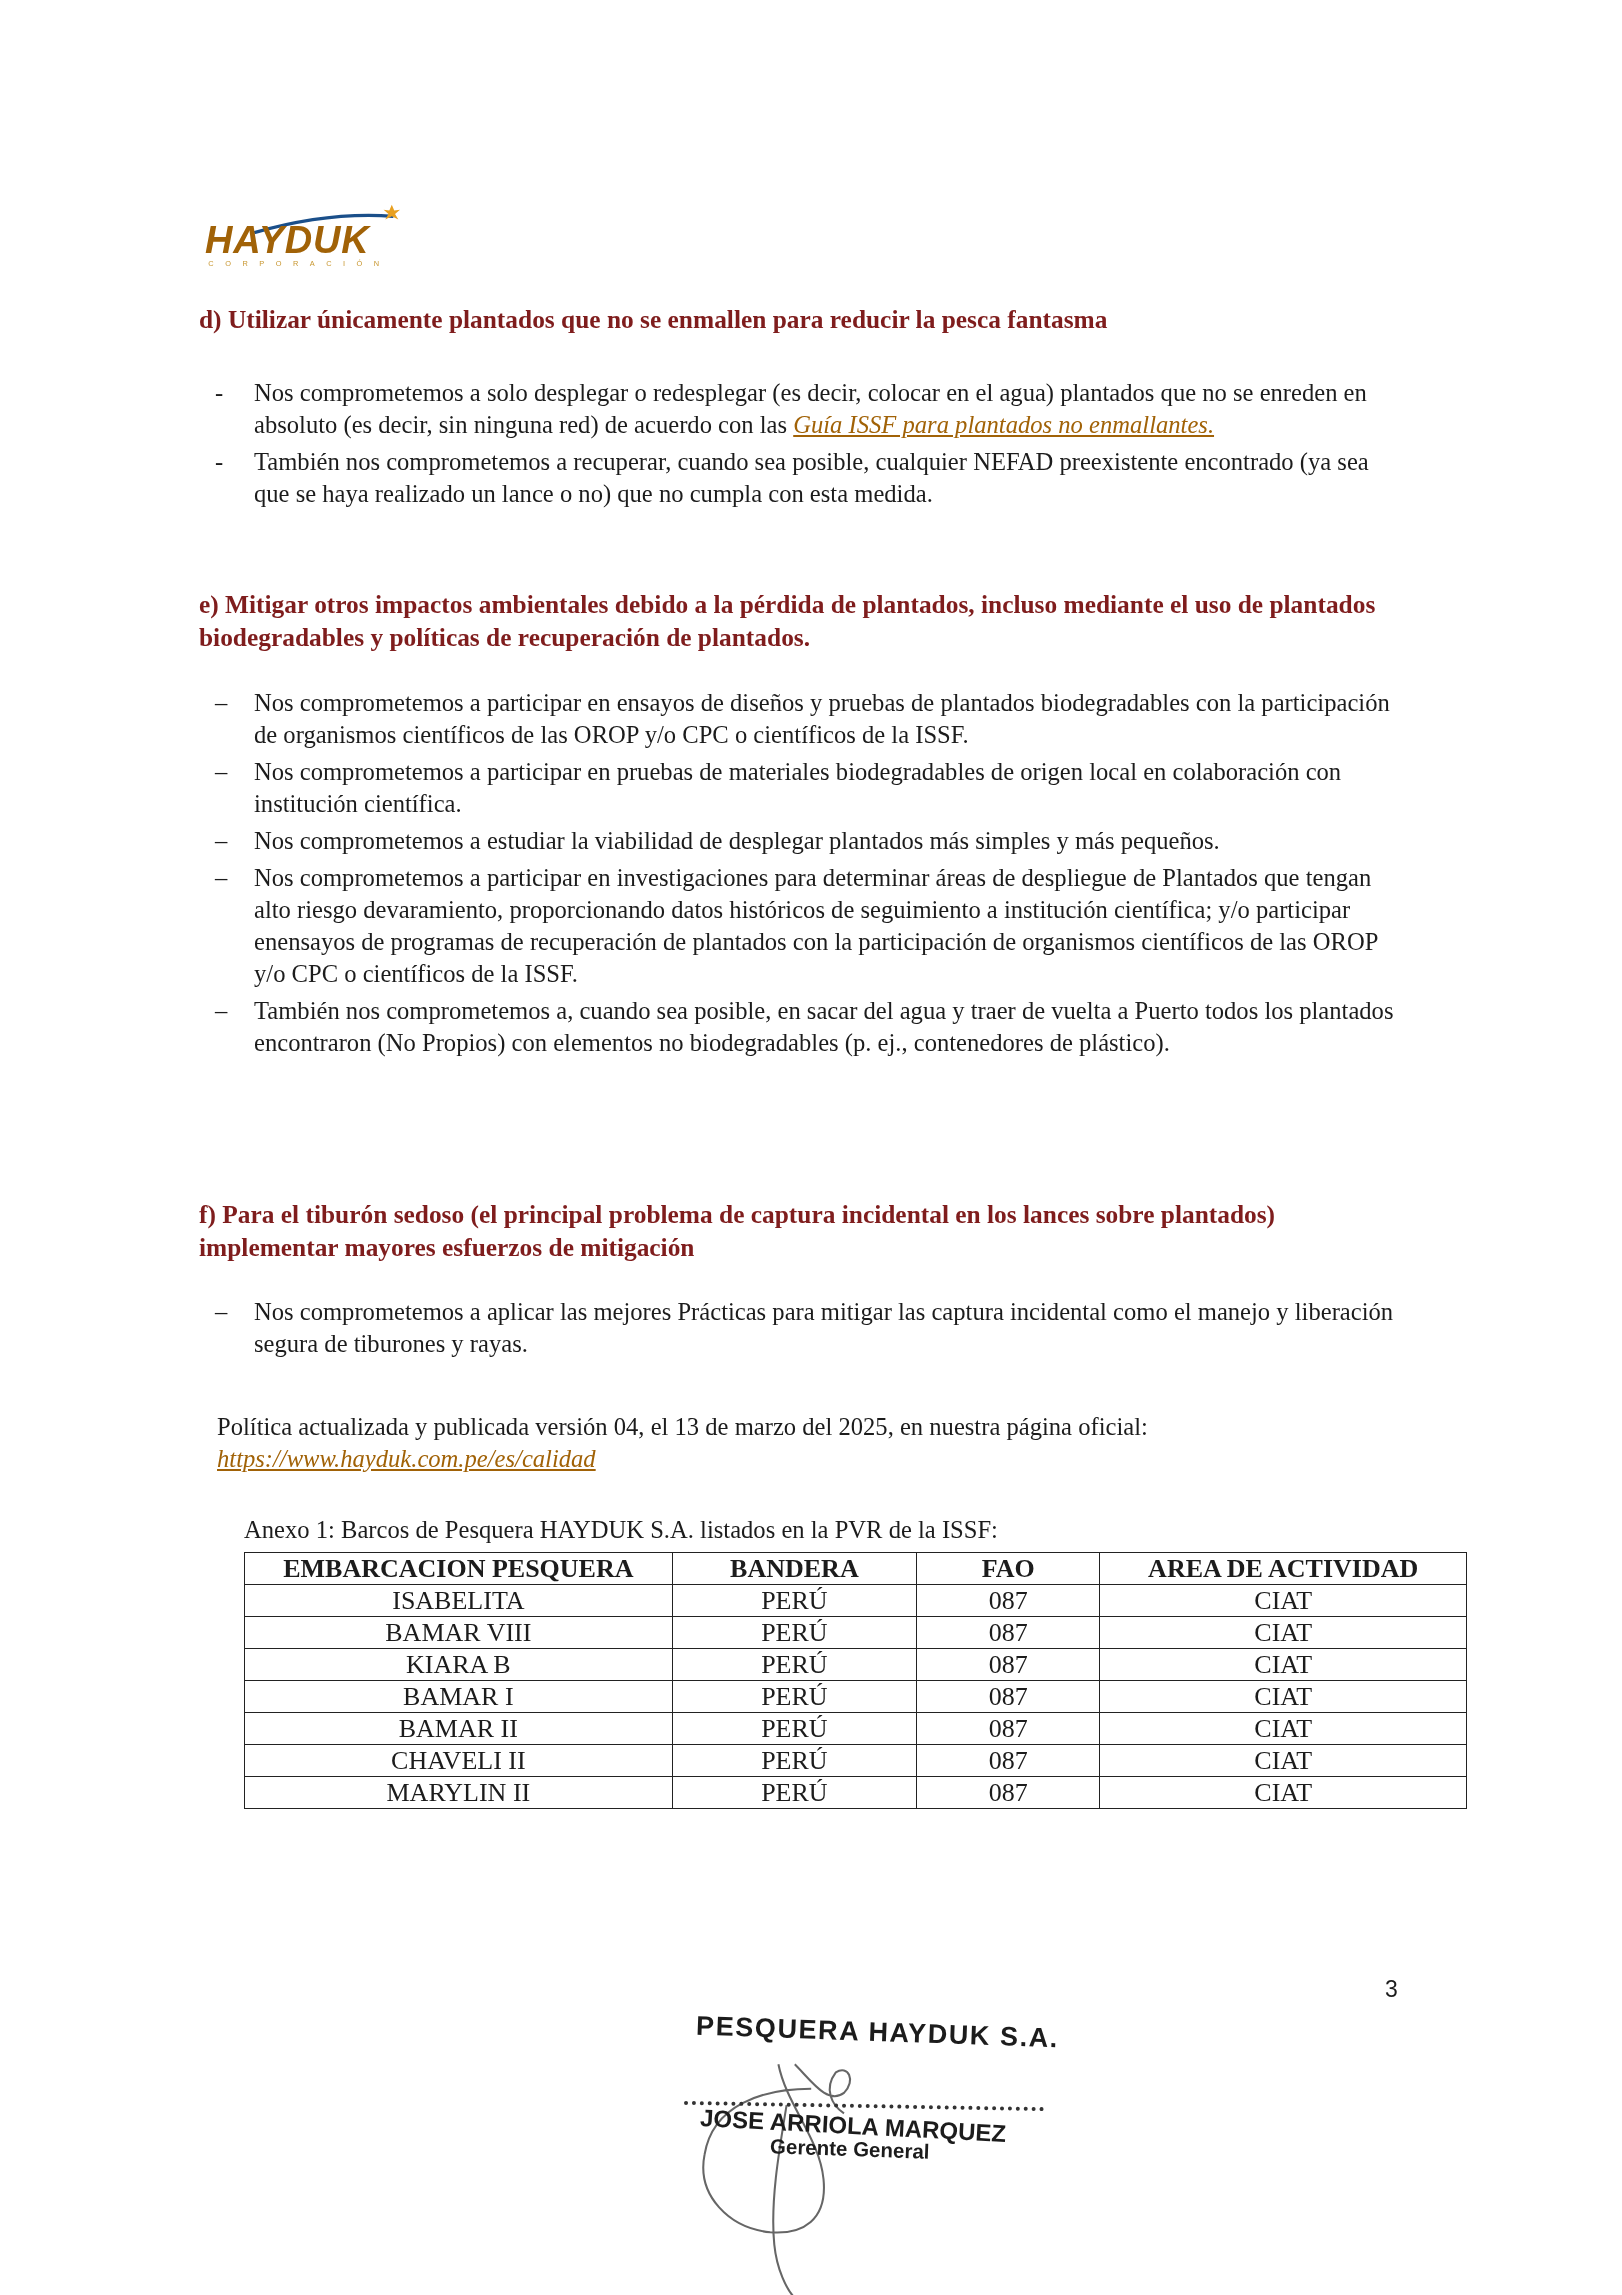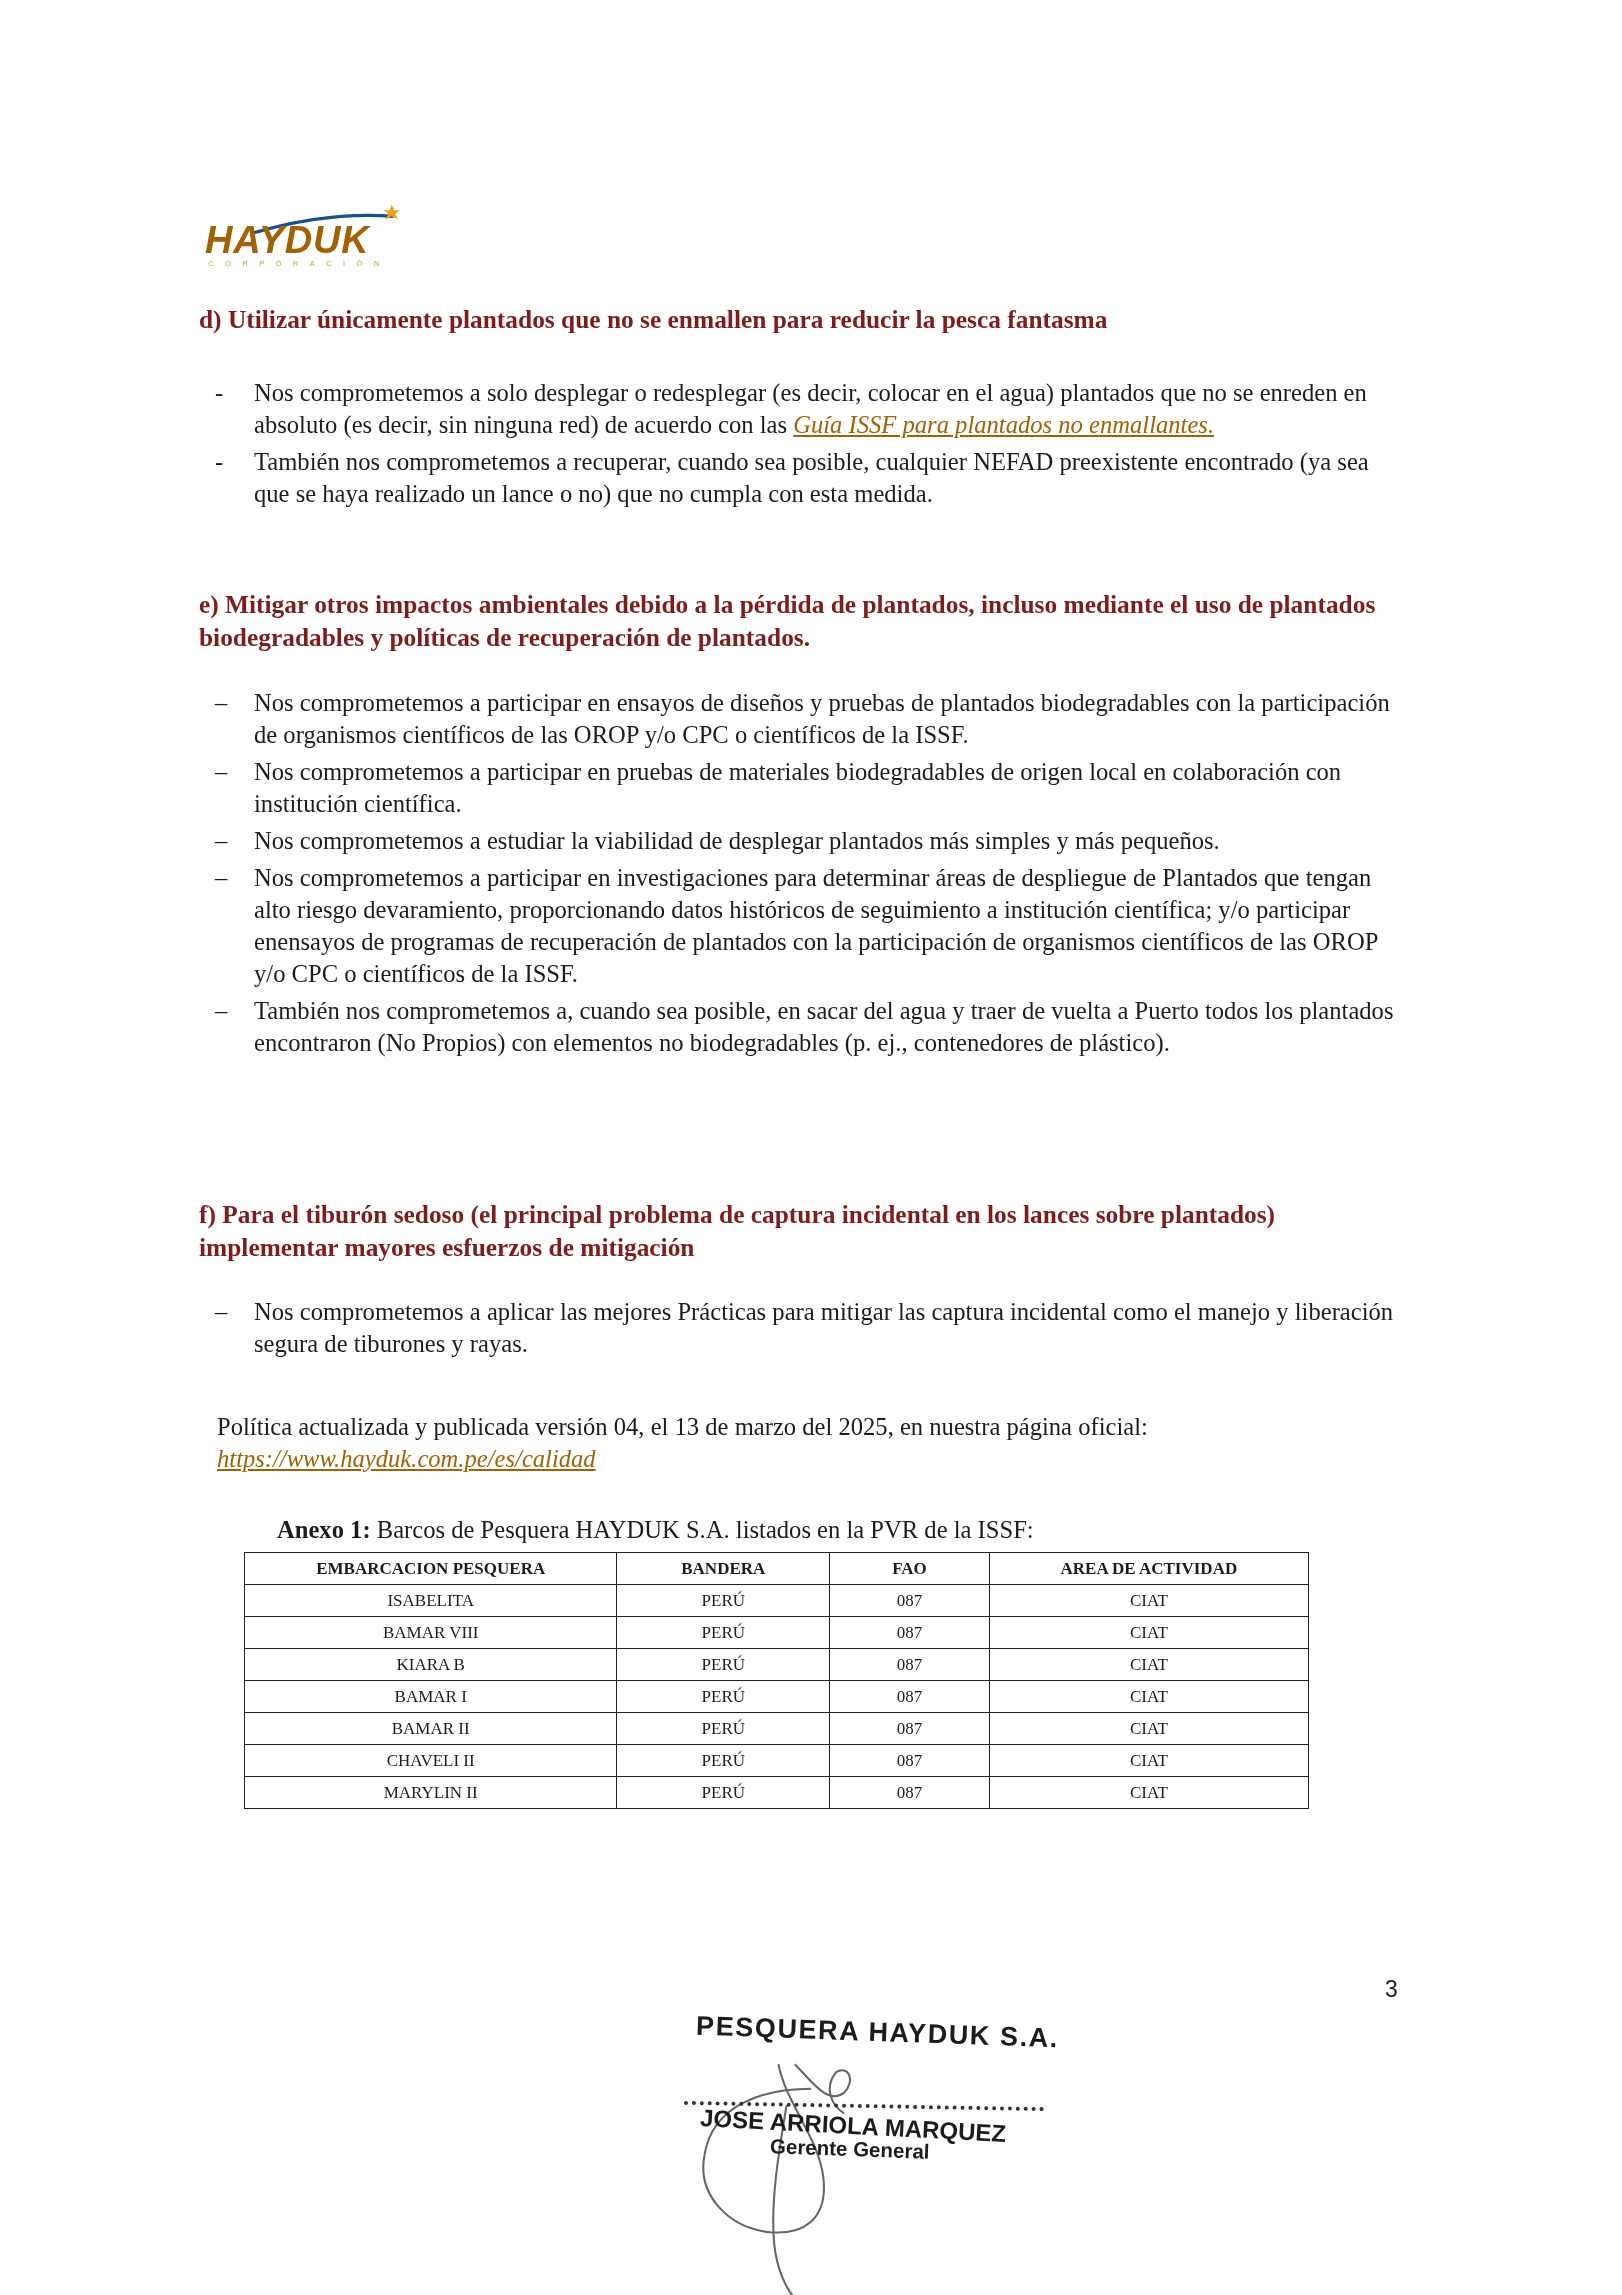--- a/index.html
+++ b/index.html
@@ -11,22 +11,22 @@
   .logo .sub { position:absolute; left:3.3px; top:56px; font-family:"Liberation Sans","DejaVu Sans",sans-serif;
                font-size:7.4px; color:#c8962e; letter-spacing:11.5px;text-align:center; }
   .logo svg { position:absolute; left:0; top:0; }
   .heading { position:absolute; left:199px; font-weight:bold; font-size:25.4px; line-height:33px; color:#7f1d1d; }
   .bullet-list { position:absolute; left:215px; width:1188px; margin:0; padding:0; list-style:none; }
   .bullet-list li { position:relative; padding-left:39px; font-size:24.6px; line-height:32px; margin-bottom:4.9px; }
   .bullet-list li .dash { position:absolute; left:0; top:0; }
   a.link { color:#a16207; text-decoration:underline;font-style:italic; }
   .para { position:absolute; left:217px; width:1188px; font-size:24.6px; line-height:32px; }
   .annex-title { position:absolute; left:244px; top:1516px; font-size:24.6px; }
-  .annex-title b { font-weight:bold;margin-left:33px; }
-  table.vessels { position:absolute; left:244px; top:1552px; width:1065px; border-collapse:collapse; font-size:17px; }
+  .annex-title b { font-weight:normal; }
+  table.vessels { position:absolute; left:244px; top:1552px; width:1223px; border-collapse:collapse; font-size:26px; }
   table.vessels th, table.vessels td { border:1.6px solid #222; text-align:center; height:31px; padding:0 3.3px; line-height:29.5px; }
   table.vessels th { font-weight:bold; }
   .page-num { position:absolute; left:1385px; top:1976px; font-family:"Liberation Sans","DejaVu Sans",sans-serif; font-size:23px; }
   .stamp-company { position:absolute; left:696px; top:2017px; font-family:"Liberation Sans","DejaVu Sans",sans-serif;
                    font-weight:bold; font-size:27px; letter-spacing:1.6px; transform:rotate(2deg); }
   .stamp-dots { position:absolute; left:684px; top:2104px; width:360px; border-top:4.1px dotted #333; transform:rotate(1deg); }
   .stamp-name { position:absolute; left:700px; top:2112px; font-family:"Liberation Sans","DejaVu Sans",sans-serif;
                 font-weight:bold; font-size:24px; transform:rotate(3deg); }
   .stamp-role { position:absolute; left:770px; top:2137px; font-family:"Liberation Sans","DejaVu Sans",sans-serif;
                 font-weight:bold; font-size:20.5px; transform:rotate(2deg); }

